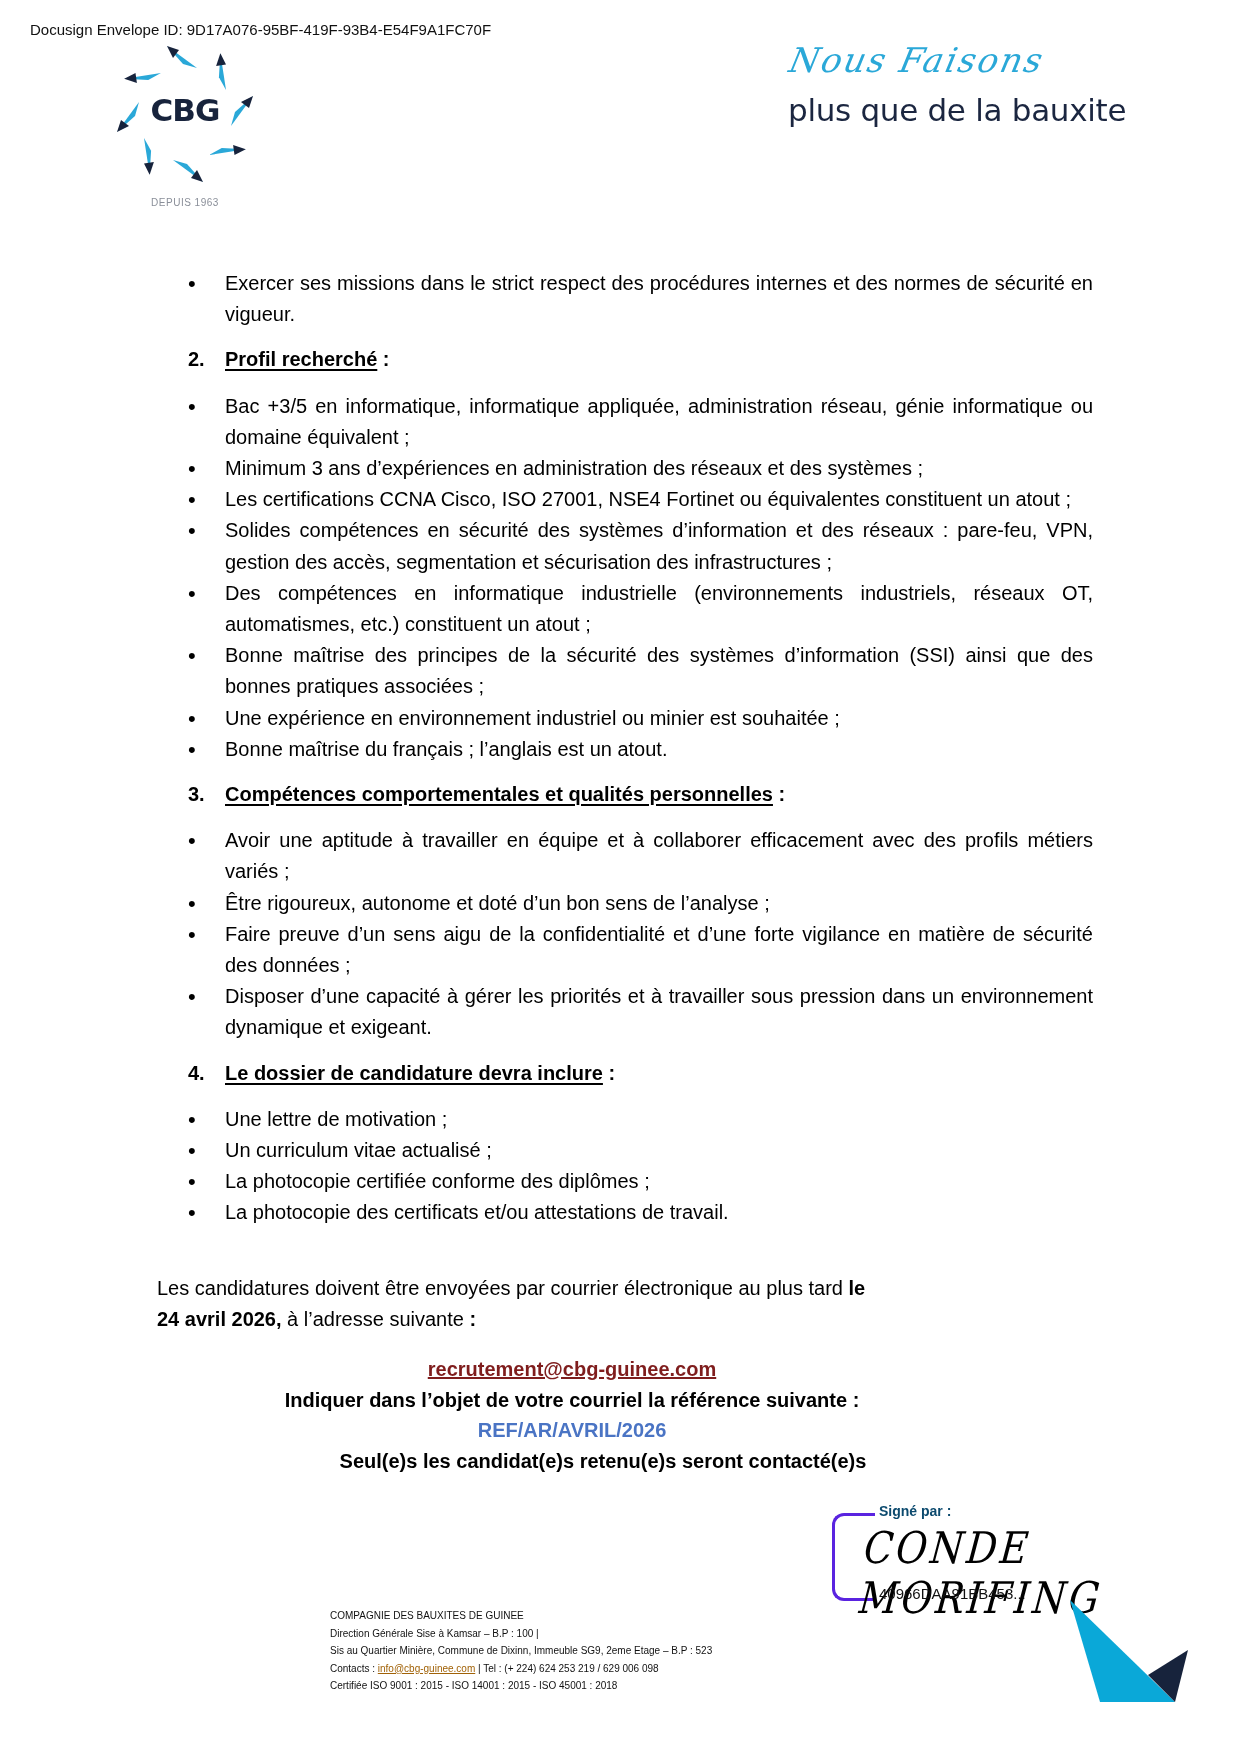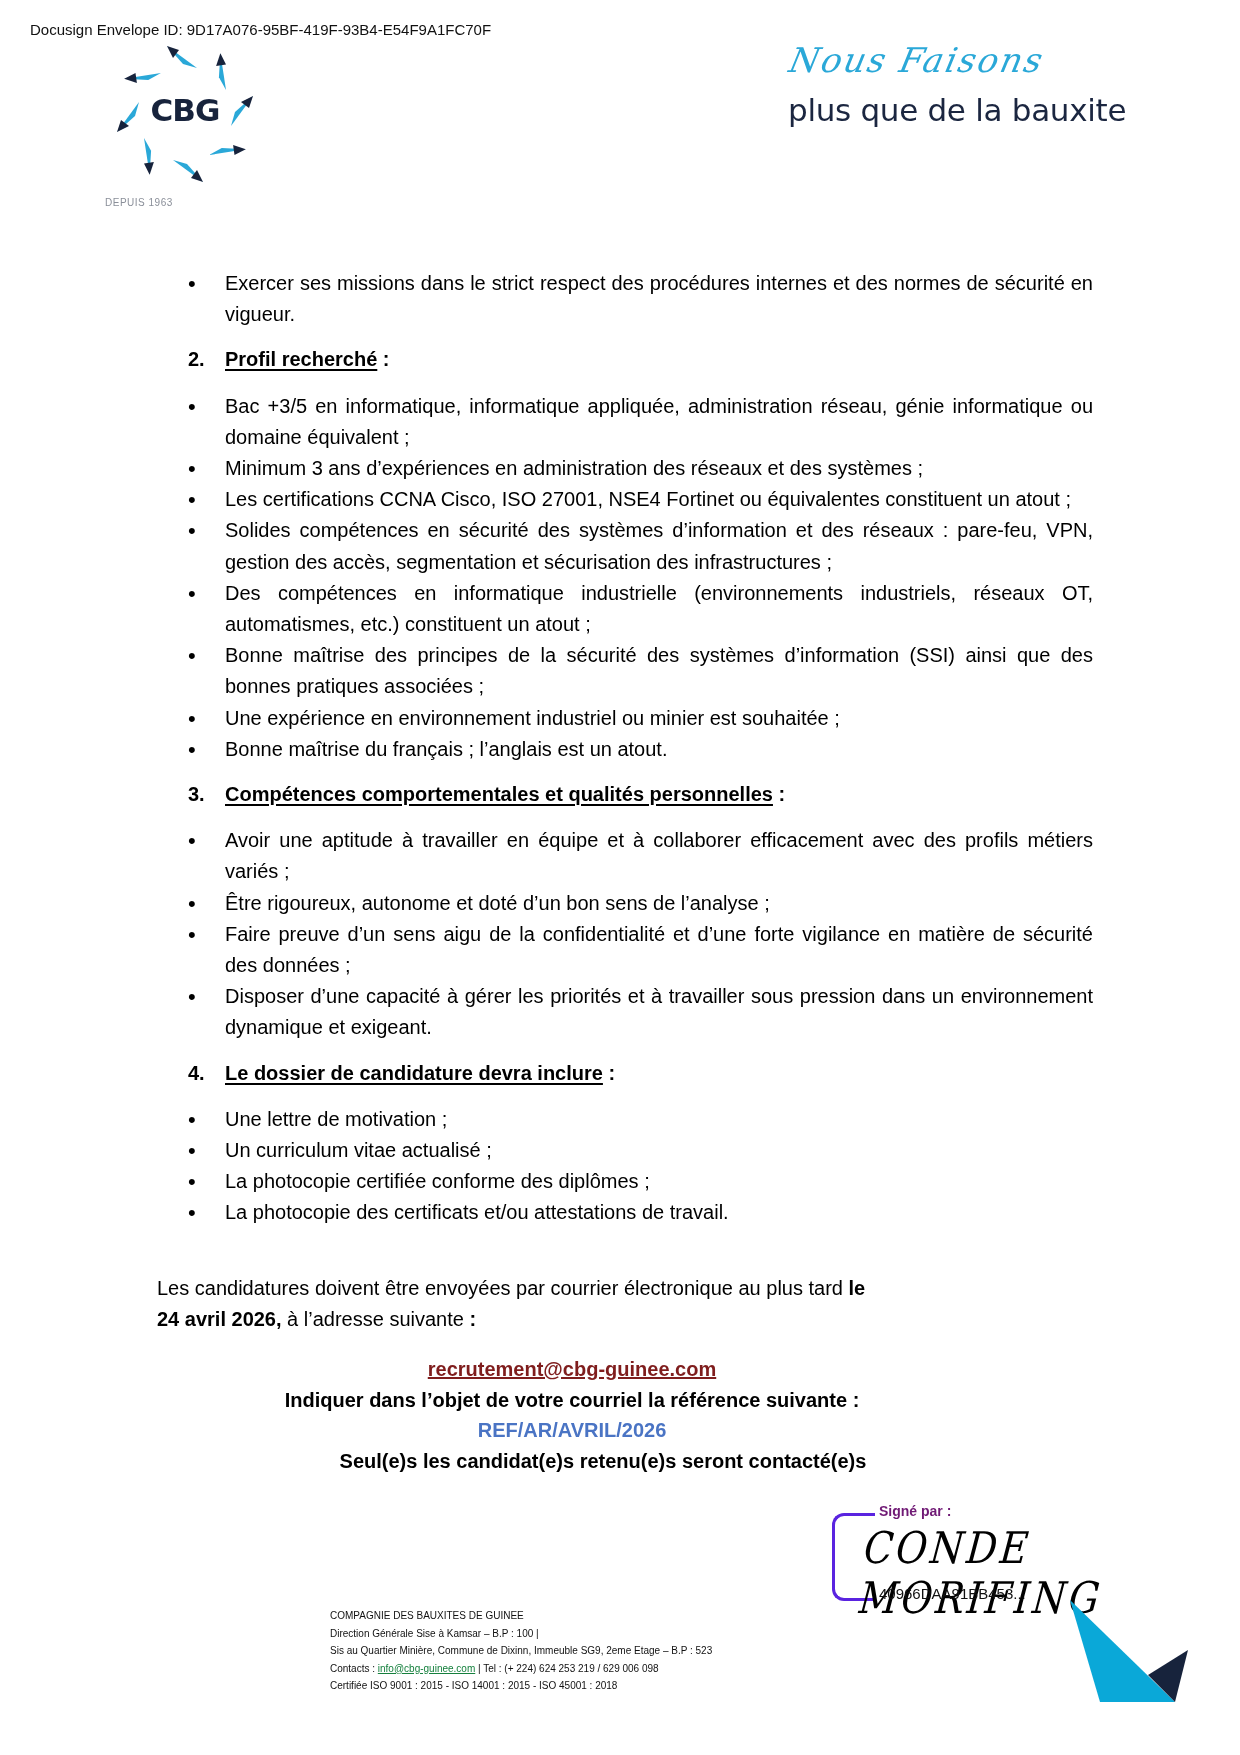--- a/index.html
+++ b/index.html
@@ -5,21 +5,21 @@
   html, body { margin: 0; padding: 0; background: #ffffff; }
   body { width: 1240px; height: 1755px; position: relative; overflow: hidden;
          font-family: "Liberation Sans", sans-serif; color: #000; }
   .envelope { position: absolute; left: 30px; top: 21px; font-size: 15px; color: #111;
               font-family: "Liberation Sans", sans-serif; }
   .logo { position: absolute; left: 105px; top: 42px; width: 160px; height: 170px; }
   .logo svg { position: absolute; left: 0; top: 0; }
   .logo-cbg { position: absolute; left: 0; width: 160px; top: 50px; text-align: center;
               font-family: "DejaVu Sans", sans-serif; font-weight: bold; font-size: 31px;
               color: #17233c; letter-spacing: -1px; }
-  .logo-depuis { position: absolute; left: 0; width: 160px; top: 155px; 
+  .logo-depuis { position: absolute; left: 0; width: 160px; top: 155px; text-align: center;
                  font-size: 10px; color: #8a8f99; letter-spacing: 0.5px; }
   .slogan { position: absolute; left: 790px; top: 40px; width: 400px; height: 90px; }
   .slogan-script { position: absolute; left: 0; top: 0; font-family: "DejaVu Serif", serif;
                    font-style: italic; font-size: 34px; color: #2aa8d8; letter-spacing: 2px;
                    transform: skewX(-12deg); }
   .slogan-main { position: absolute; left: -2px; top: 52px; font-family: "DejaVu Sans", sans-serif;
                  font-size: 31px; color: #1b2640; letter-spacing: -0.3px; }
 
   .content { position: absolute; left: 188px; top: 238px; width: 905px;
              font-family: "Liberation Sans", sans-serif; font-size: 20px; line-height: 31.2px; color: #000; margin-top: 30px; }
@@ -32,28 +32,28 @@
   .closing { position: absolute; left: 157px; top: 1273px; width: 900px; font-size: 20px; line-height: 31px; }
   .closing b { font-weight: bold; }
   .center-block { position: absolute; left: 157px; top: 1354px; width: 830px; text-align: center;
                   font-size: 20px; line-height: 30.5px; font-weight: bold; }
   .email-link { color: #7f1d1d; text-decoration: underline; }
   .ref { color: #4a74c4; }
 
   .sign-box { position: absolute; left: 832px; top: 1503px; width: 340px; height: 100px; }
   .sign-bracket { position: absolute; left: 0; top: 10px; width: 40px; height: 82px;
                   border: 3px solid #5a23e0; border-right: none; border-radius: 12px 0 0 12px; }
-  .sign-label { position: absolute; left: 47px; top: 0; font-size: 14px; font-weight: bold; color: #701a75; }
+  .sign-label { position: absolute; left: 47px; top: 0; font-size: 14px; font-weight: bold; color: #0c4a6e; }
   .sign-name { position: absolute; left: 30px; top: 26px; font-family: "DejaVu Serif", serif; font-style: italic;
                font-size: 38px; letter-spacing: 3px; color: #000; transform: scaleY(1.15) skewX(-6deg); }
   .sign-id { position: absolute; left: 47px; top: 82px; font-size: 15px; color: #111; }
 
   .footer { position: absolute; left: 330px; top: 1607px; width: 580px; text-align: left;
             font-size: 10px; line-height: 17.5px; color: #111; }
-  .footer a { color: #15803d; text-decoration: underline; }
+  .footer a { color: #a16207; text-decoration: underline; }
   .corner { position: absolute; left: 1060px; top: 1590px; }
 </style>
 </head>
 <body>
 
 <div class="envelope">Docusign Envelope ID: 9D17A076-95BF-419F-93B4-E54F9A1FC70F</div>
 
 <div class="logo">
   <svg width="160" height="150" viewBox="0 0 160 150">
     <g id="pinwheel">

